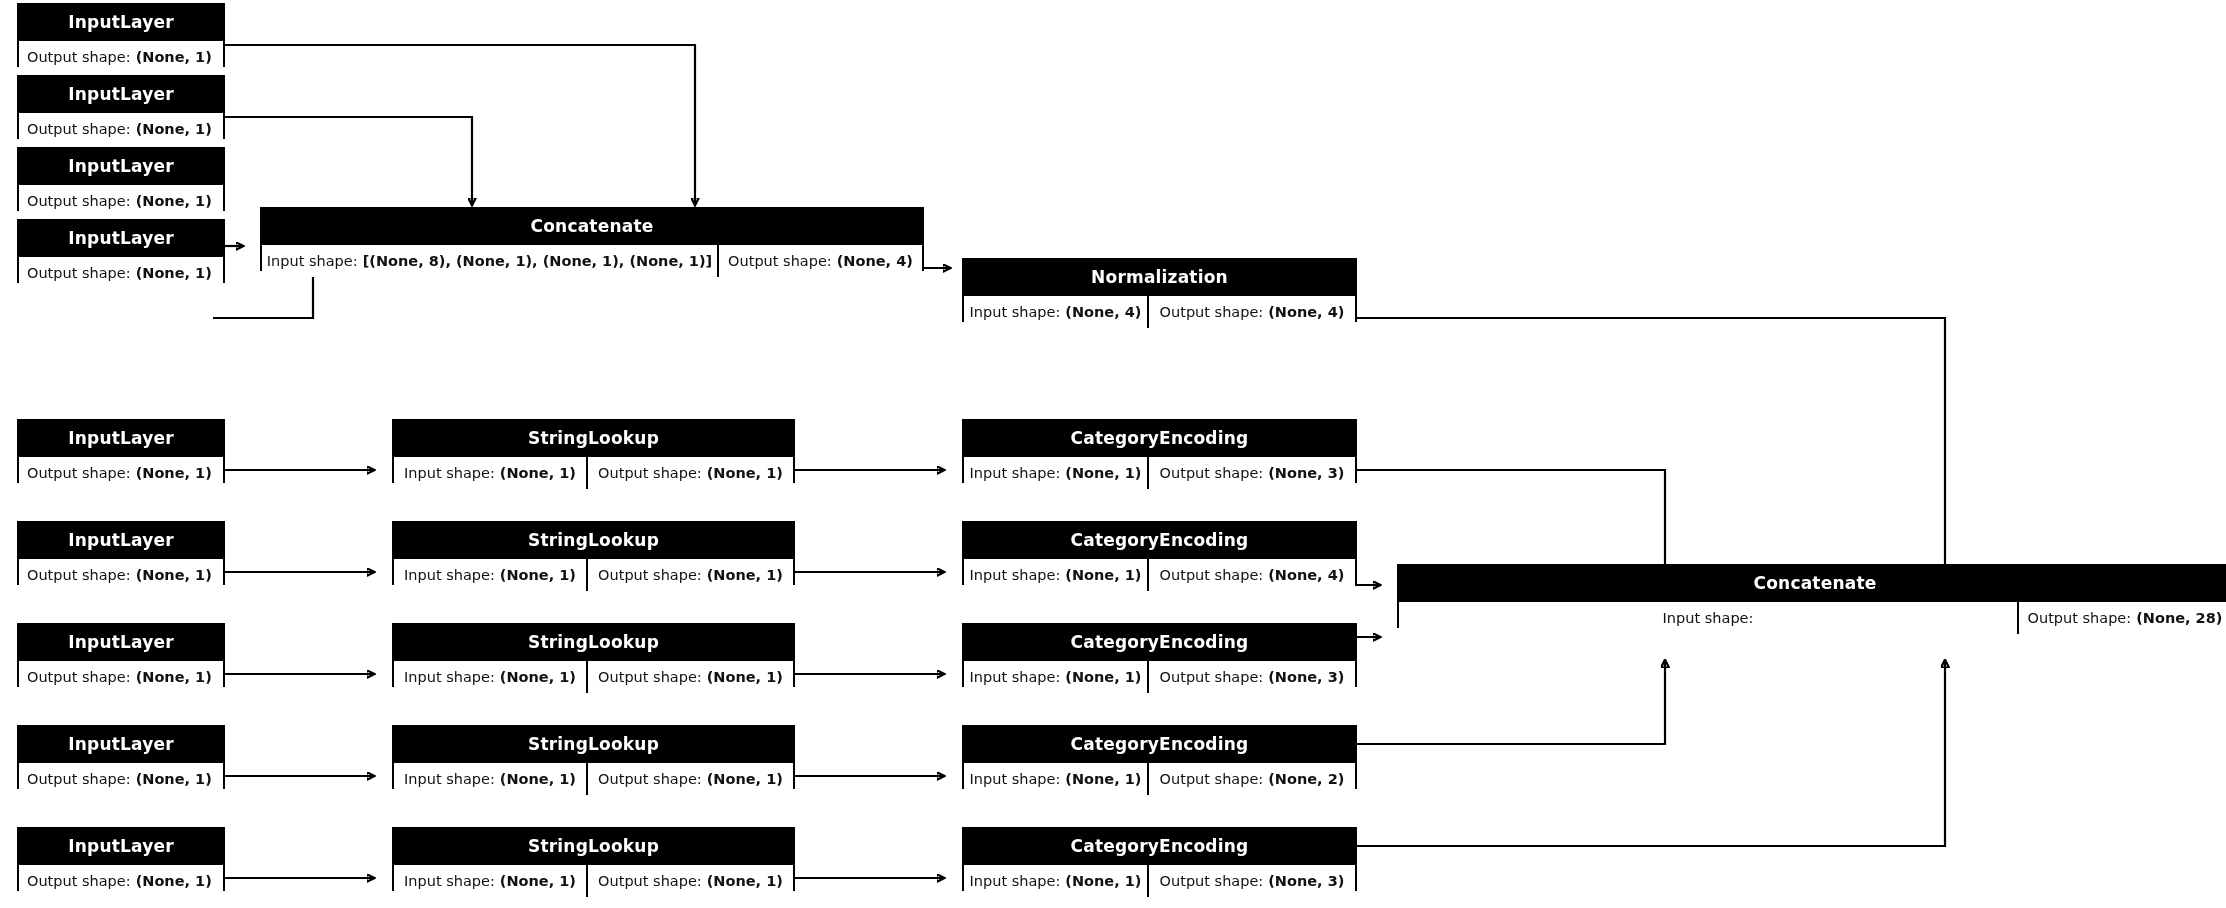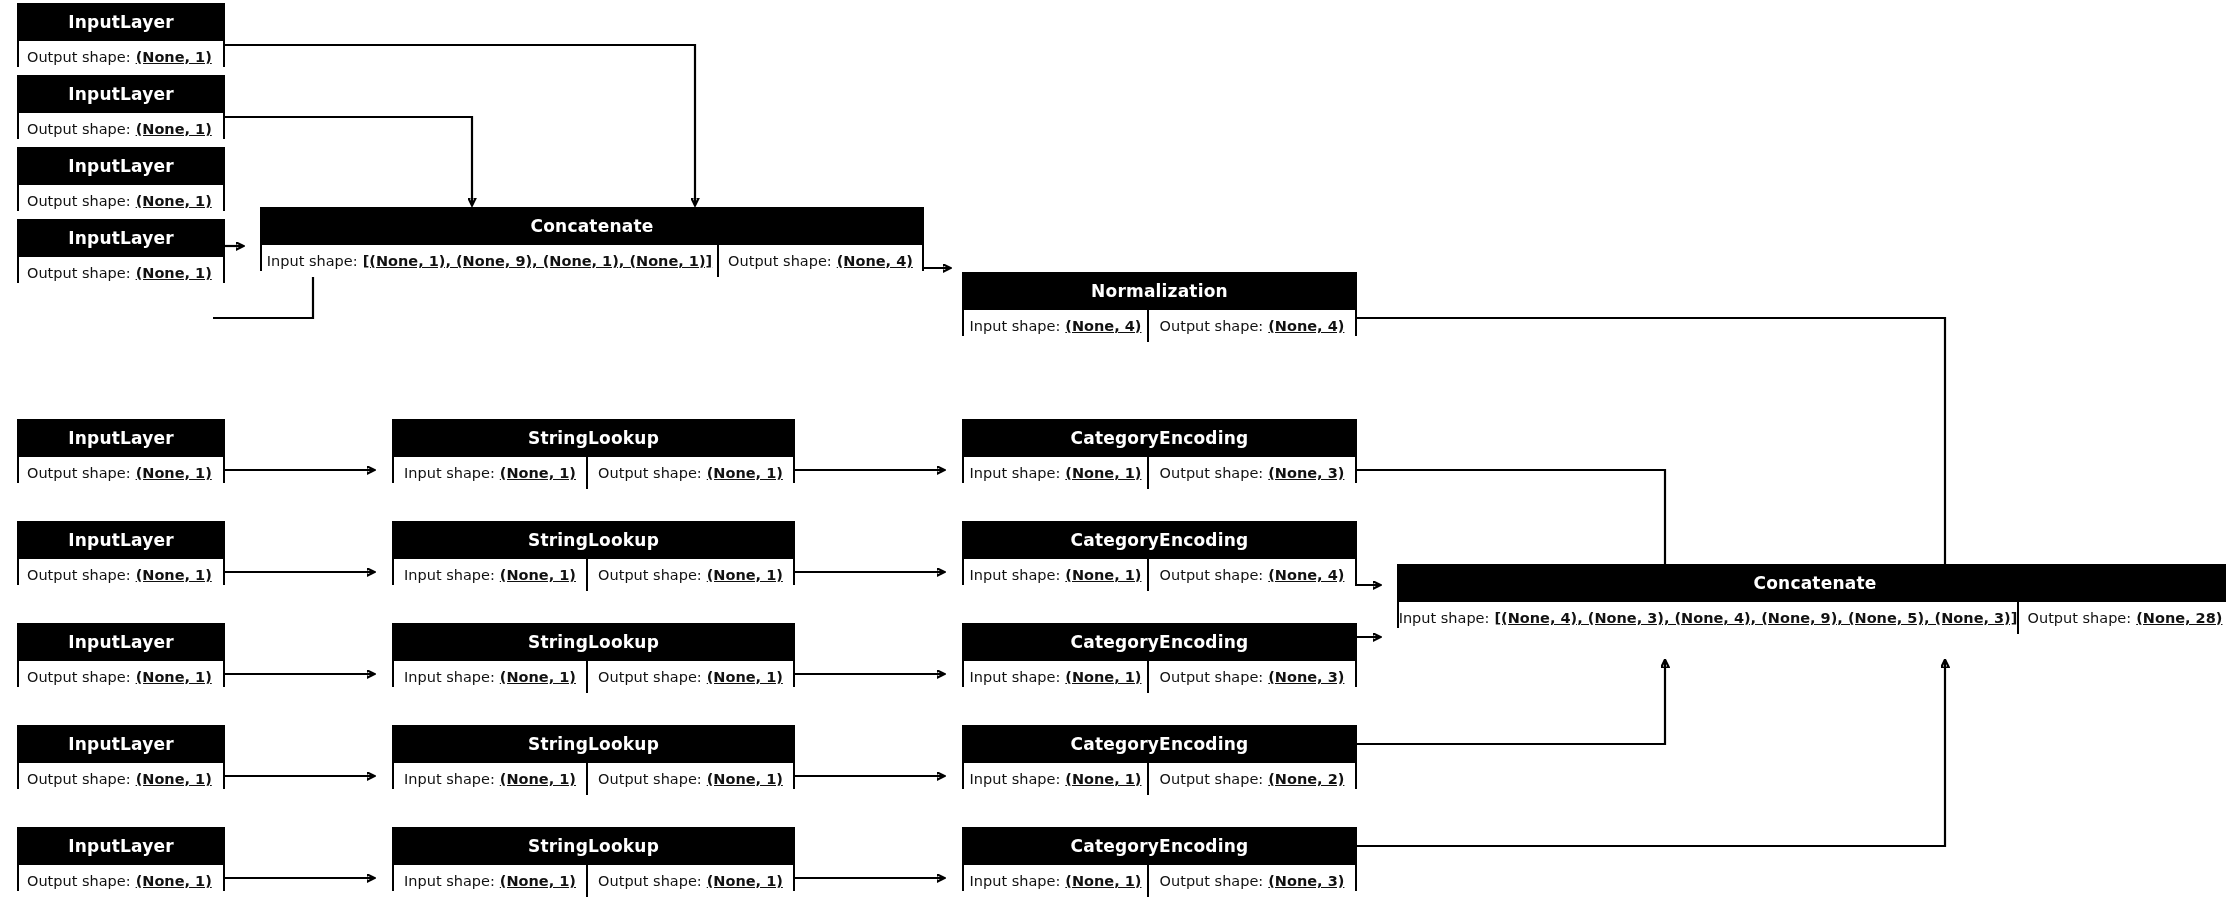--- a/index.html
+++ b/index.html
@@ -37,21 +37,21 @@
     display:flex;align-items:center;justify-content:center;
     box-sizing:border-box;
     font-size:14.5px;
     color:#111;
     white-space:nowrap;
     padding:0 10px;
     overflow:hidden;
   }
   .node .cell + .cell{border-left:2px solid #000;}
   .node .cell .lbl{font-weight:normal;}
-  .node .cell .val{font-weight:bold;margin-left:5px;text-decoration:underline;}
+  .node .cell .val{font-weight:bold;margin-left:5px;}
   .node .shapes{border-top:2px solid #000;}
   
   .node.single .cell{flex:1 1 auto;justify-content:flex-start;padding-left:8px;}
   
   svg#edges{position:absolute;left:0;top:0;width:2226px;height:908px;z-index:1;}
   svg#edges path,svg#edges line{stroke:#000;stroke-width:2.2;fill:none;}
 </style>
 </head>
 <body>
 
@@ -135,30 +135,30 @@
         <span class="val">(None, 1)</span>
       </div>
     </div>
   </div>
 
   <div class="node" style="left:248px;top:207px;width:664px;height:64px;">
     <div class="title">Concatenate</div>
     <div class="shapes">
       <div class="cell" style="flex:0 0 455px;">
         <span class="lbl">Input shape:</span>
-        <span class="val">[(None, 1), (None, 9), (None, 1), (None, 1)]</span>
+        <span class="val">[(None, 8), (None, 1), (None, 1), (None, 1)]</span>
       </div>
       <div class="cell" style="flex:1 1 auto;">
         <span class="lbl">Output shape:</span>
         <span class="val">(None, 4)</span>
       </div>
     </div>
   </div>
 
-  <div class="node" style="left:950px;top:272px;width:395px;height:64px;">
+  <div class="node" style="left:950px;top:258px;width:395px;height:64px;">
     <div class="title">Normalization</div>
     <div class="shapes">
       <div class="cell" style="flex:0 0 183px;">
         <span class="lbl">Input shape:</span>
         <span class="val">(None, 4)</span>
       </div>
       <div class="cell" style="flex:1 1 auto;">
         <span class="lbl">Output shape:</span>
         <span class="val">(None, 4)</span>
       </div>
@@ -343,21 +343,20 @@
         <span class="val">(None, 3)</span>
       </div>
     </div>
   </div>
 
   <div class="node" style="left:1385px;top:564px;width:836px;height:64px;">
     <div class="title">Concatenate</div>
     <div class="shapes">
       <div class="cell" style="flex:0 0 618px;">
         <span class="lbl">Input shape:</span>
-        <span class="val">[(None, 4), (None, 3), (None, 4), (None, 9), (None, 5), (None, 3)]</span>
       </div>
       <div class="cell" style="flex:1 1 auto;">
         <span class="lbl">Output shape:</span>
         <span class="val">(None, 28)</span>
       </div>
     </div>
   </div>
 
 </div>
 

